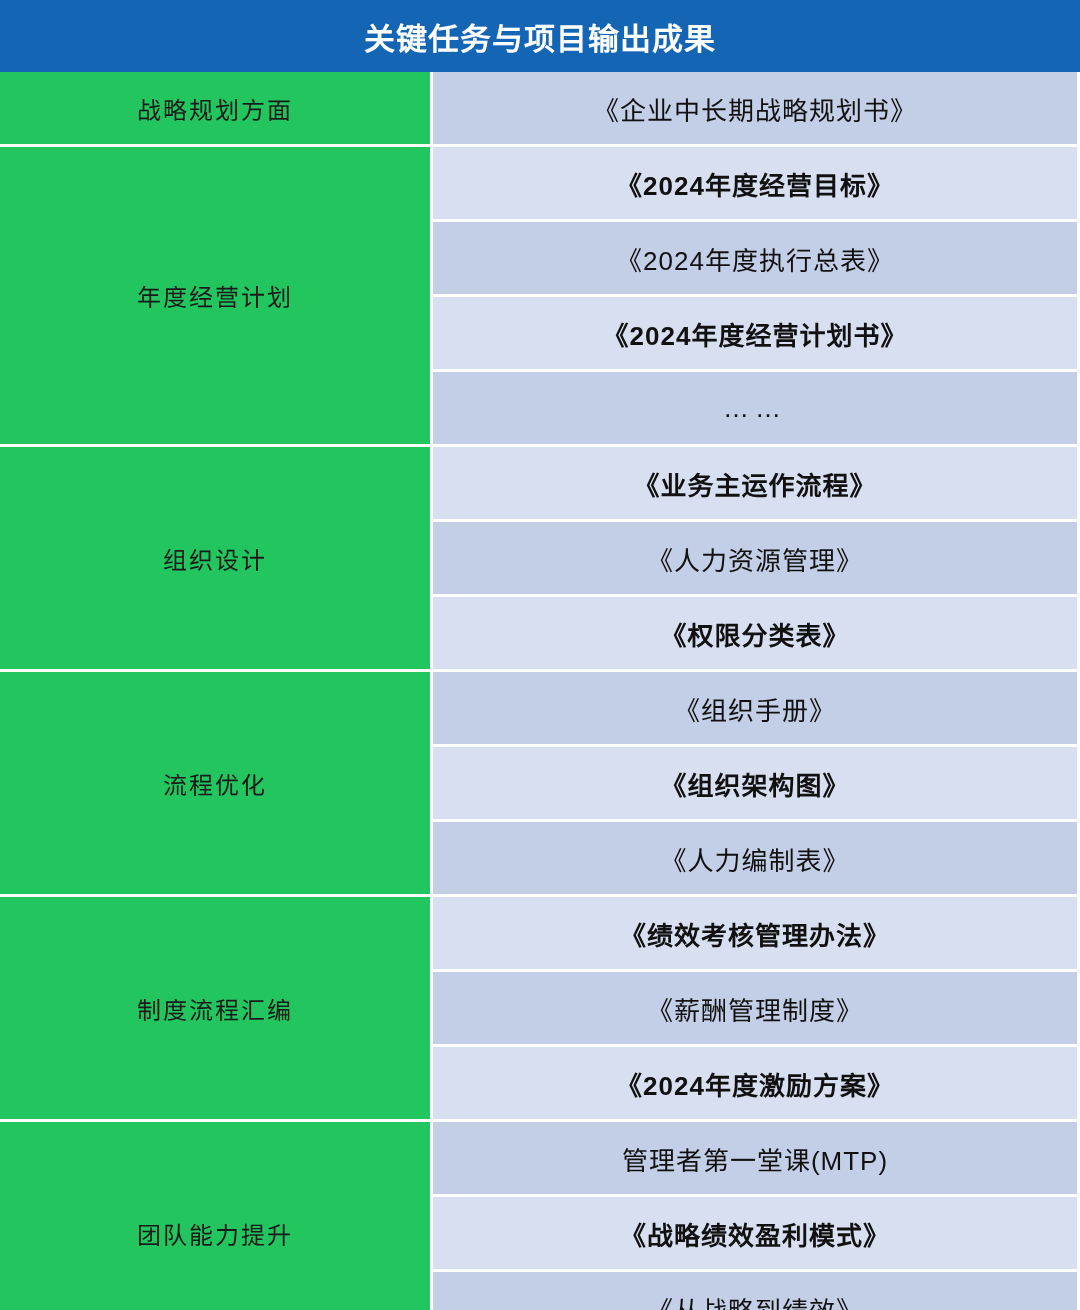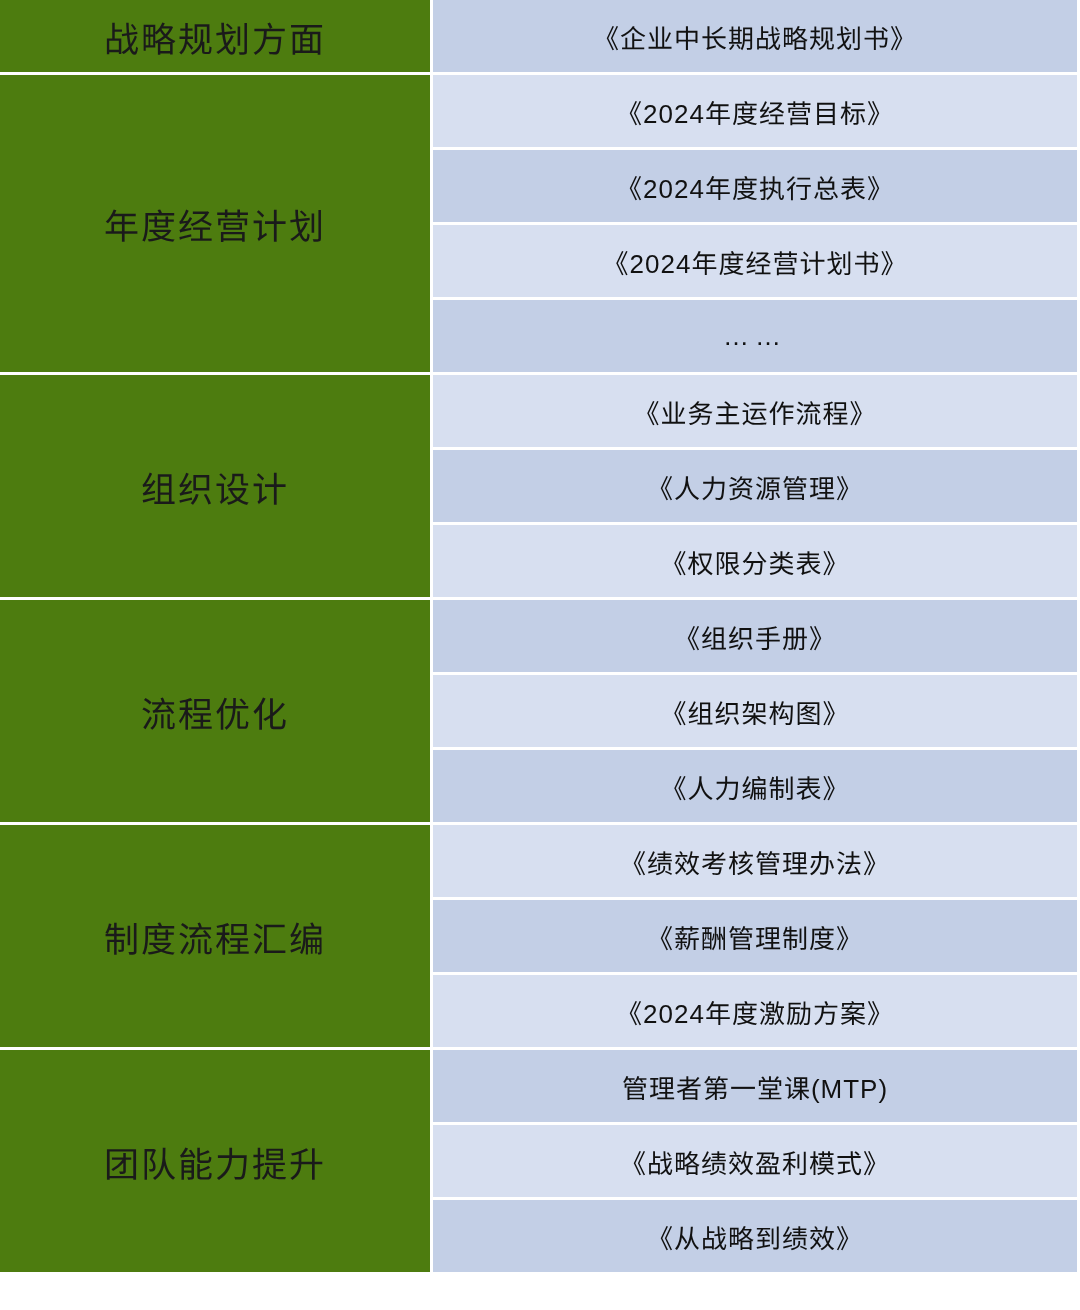--- a/index.html
+++ b/index.html
@@ -38,50 +38,52 @@
   }
   table.matrix td {
     padding: 0;
     vertical-align: middle;
     text-align: center;
     border-bottom: 3px solid #ffffff;
     border-right: 3px solid #ffffff;
   }
   td.cat {
     width: 430px;
-    background: #4d7c0f;
-    font-size: 35px;
+    background: #22c55e;
+    font-size: 24px;
     color: #1a1a1a;
     letter-spacing: 2px;
   }
   td.item {
     background: #c3cfe6;
     font-size: 26px;
     color: #111111;
     height: 72px;
     letter-spacing: 1px;
     border-right: none;
     margin-top: 9px;
   }
   td.item.alt {
     background: #d7dff0;
+    font-weight: bold;
   }
   td.item.dots {
     letter-spacing: 6px;
     font-size: 26px;
   }
   .group-sep td {
     border-bottom: 6px solid #ffffff;
   }
 </style>
 </head>
 <body>
 
 <div class="doc">
 
+  <div class="title-bar" style="background: rgb(21, 101, 181); color: rgb(255, 255, 255);">关键任务与项目输出成果</div>
 
   <table class="matrix">
     <tbody>
         <tr class="group-sep">
           <td class="cat" rowspan="1">战略规划方面</td>
           <td class="item">《企业中长期战略规划书》</td>
         </tr>
         <tr>
           <td class="cat" rowspan="4">年度经营计划</td>
           <td class="item alt">《2024年度经营目标》</td>

